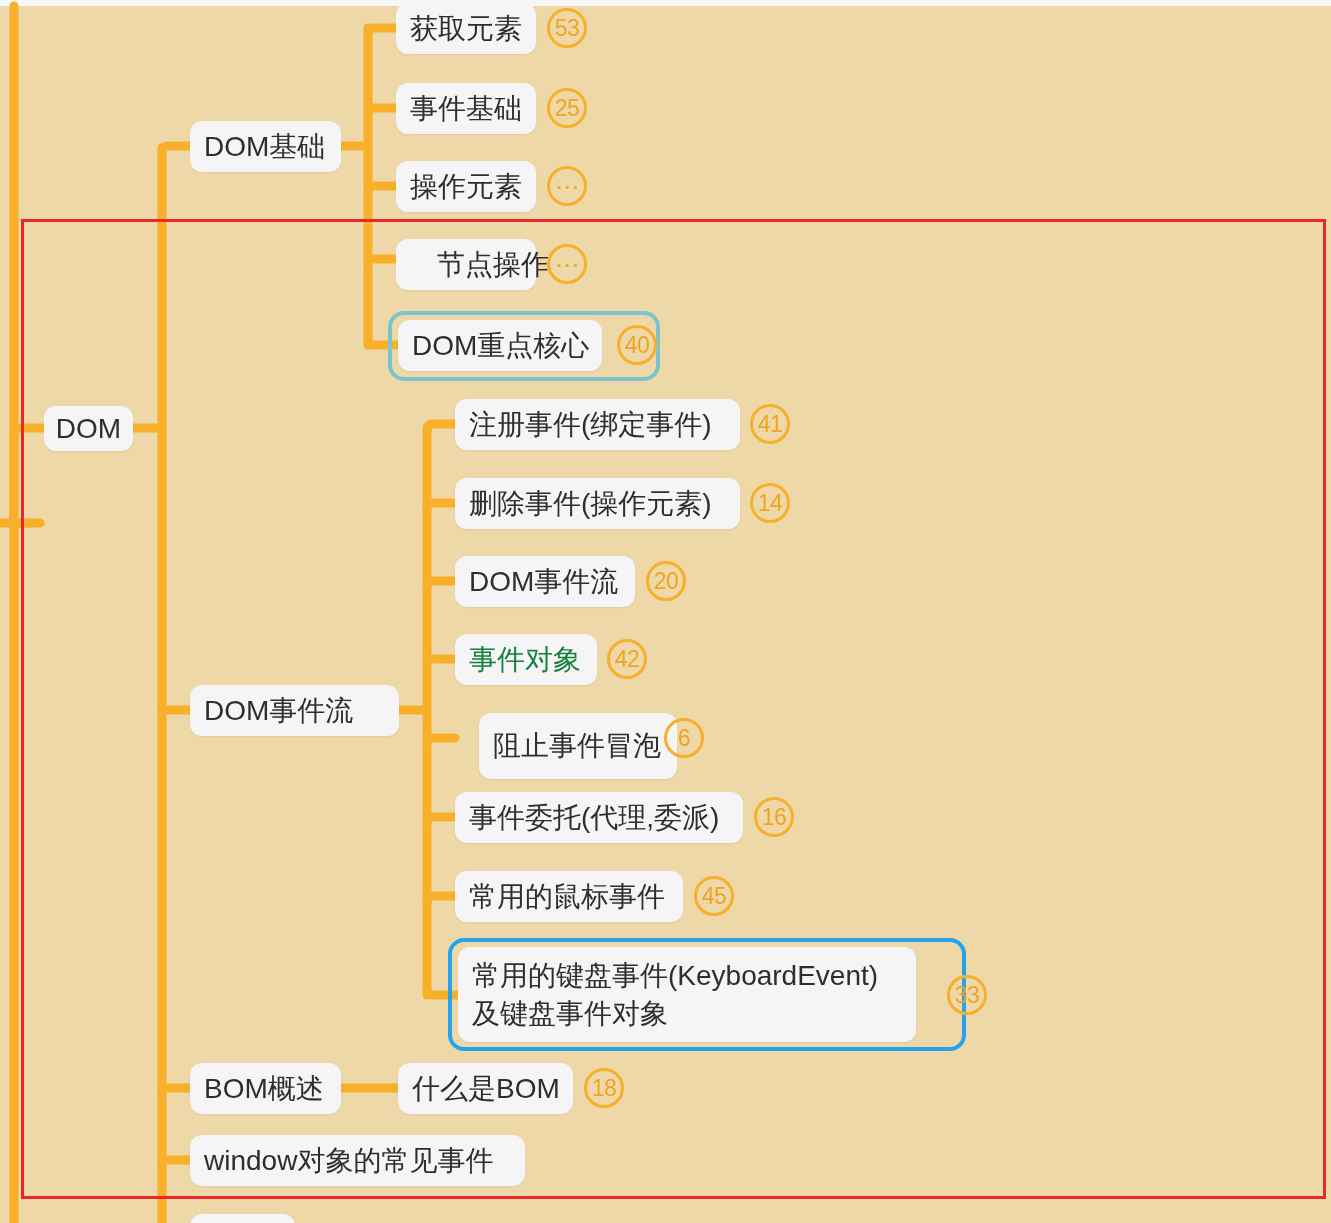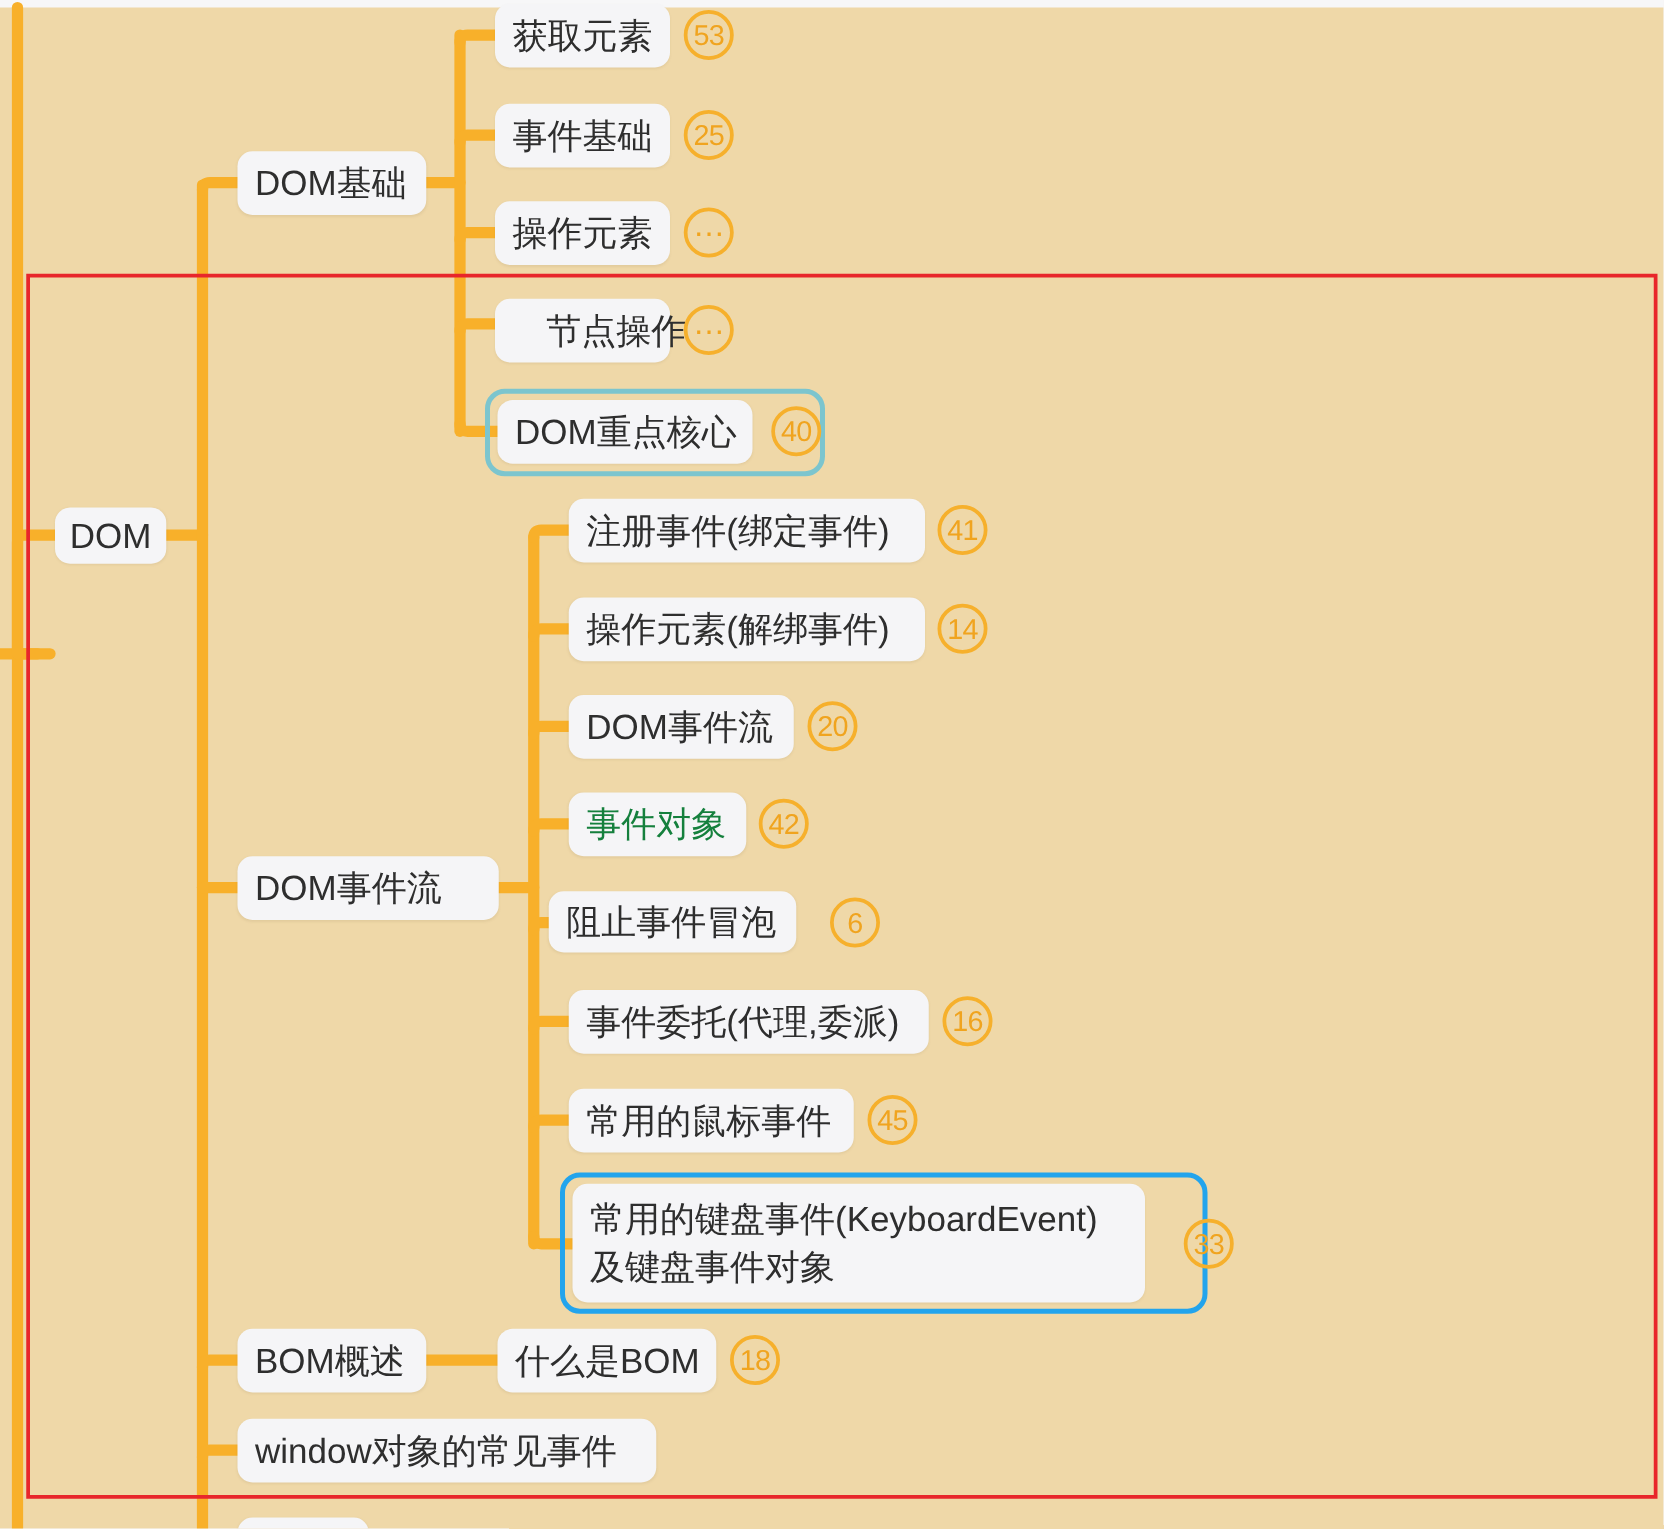--- a/index.html
+++ b/index.html
@@ -207,41 +207,41 @@
   </div>
 
   <div class="node" style="left:455px; top:399px; width:285px; height:51px;">
     <span>注册事件(绑定事件)</span>
   </div>
   <div class="badge" style="left:750px; top:404px; width:40px; height:40px;">
     <span>41</span>
   </div>
 
   <div class="node" style="left:455px; top:478px; width:285px; height:51px;">
-    <span>操作元素(解绑事件)</span>
+    <span>删除事件(操作元素)</span>
   </div>
   <div class="badge" style="left:750px; top:483px; width:40px; height:40px;">
     <span>14</span>
   </div>
 
   <div class="node" style="left:455px; top:556px; width:180px; height:51px;">
     <span>DOM事件流</span>
   </div>
   <div class="badge" style="left:646px; top:561px; width:40px; height:40px;">
     <span>20</span>
   </div>
 
   <div class="node red-text" style="left:455px; top:634px; width:142px; height:51px;">
     <span>事件对象</span>
   </div>
   <div class="badge" style="left:607px; top:639px; width:40px; height:40px;">
     <span>42</span>
   </div>
 
-  <div class="node" style="left:439px; top:713px; width:198px; height:49px;">
+  <div class="node" style="left:479px; top:713px; width:198px; height:66px;">
     <span>阻止事件冒泡</span>
   </div>
   <div class="badge" style="left:664px; top:718px; width:40px; height:40px;">
     <span>6</span>
   </div>
 
   <div class="node" style="left:455px; top:792px; width:288px; height:51px;">
     <span>事件委托(代理,委派)</span>
   </div>
   <div class="badge" style="left:754px; top:797px; width:40px; height:40px;">

